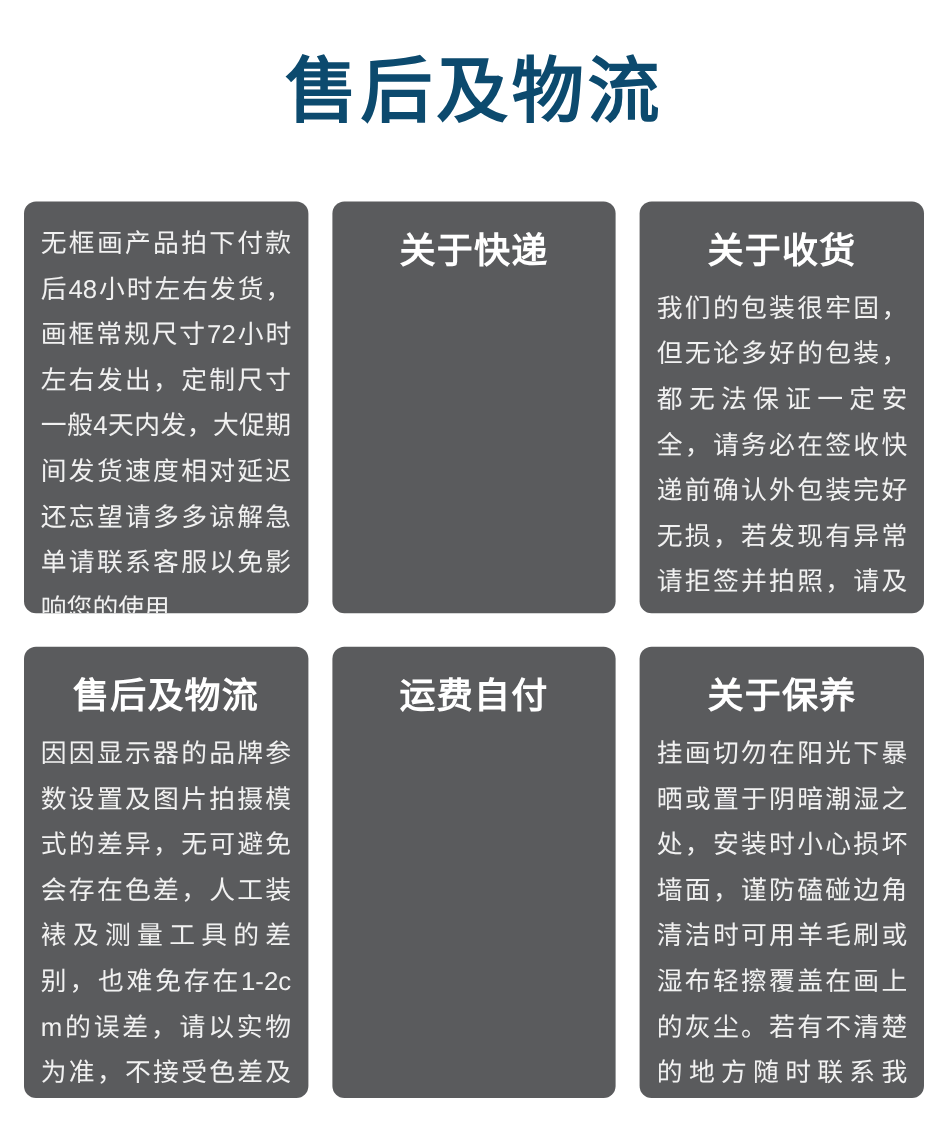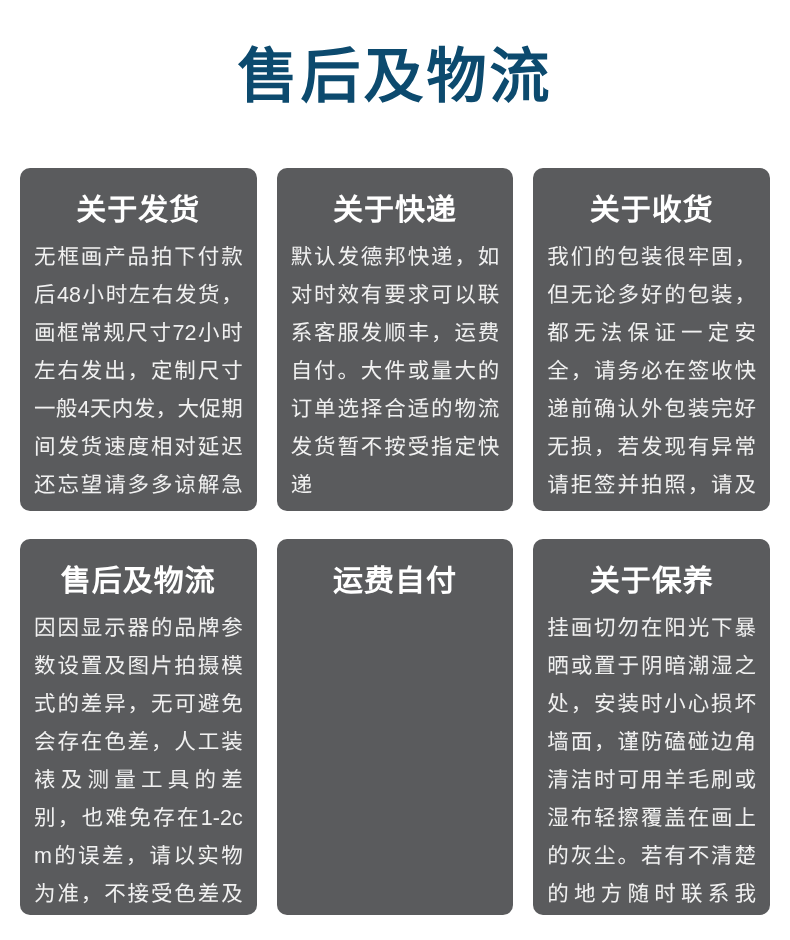--- a/index.html
+++ b/index.html
@@ -76,27 +76,25 @@
 
 <div class="page">
 
   <div class="header">
     <h1 class="header-title">售后及物流</h1>
   </div>
 
   <div class="cards-grid">
 
     <div class="card">
-      <h2 class="card-title">关于发货</h2>
       <div class="card-body">无框画产品拍下付款后48小时左右发货，画框常规尺寸72小时左右发出，定制尺寸一般4天内发，大促期间发货速度相对延迟还忘望请多多谅解急单请联系客服以免影响您的使用</div>
     </div>
 
     <div class="card">
       <h2 class="card-title">关于快递</h2>
-      <div class="card-body">默认发德邦快递，如对时效有要求可以联系客服发顺丰，运费自付。大件或量大的订单选择合适的物流发货暂不按受指定快递</div>
     </div>
 
     <div class="card">
       <h2 class="card-title">关于收货</h2>
       <div class="card-body">我们的包装很牢固，但无论多好的包装，都无法保证一定安全，请务必在签收快递前确认外包装完好无损，若发现有异常请拒签并拍照，请及时联系我们客服处理!</div>
     </div>
 
     <div class="card">
       <h2 class="card-title">售后及物流</h2>
       <div class="card-body">因因显示器的品牌参数设置及图片拍摄模式的差异，无可避免会存在色差，人工装裱及测量工具的差别，也难免存在1-2cm的误差，请以实物为准，不接受色差及尺寸误差的退换，亲请慎拍!</div>

